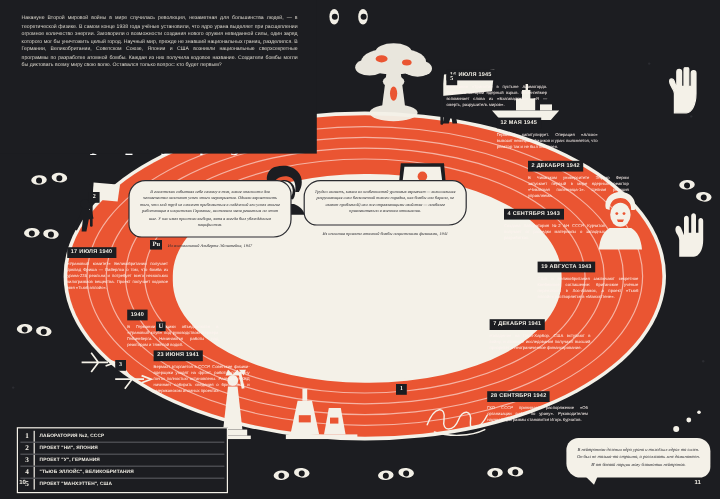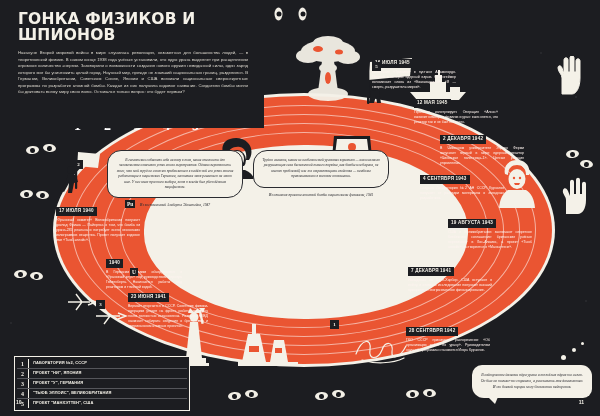--- a/index.html
+++ b/index.html
@@ -358,21 +358,20 @@
       <path d="M10 38 L10 24 C10 20 6 18 7 14 C8 11 11 12 12 15 L14 20 L14 6 C14 3 18 3 18 6 L18 18 L20 18 L20 4 C20 1 24 1 24 4 L24 18 L26 18 L26 8 C26 5 30 5 30 8 L30 24 C30 33 26 38 22 38 Z"></path>
     </g>
   </svg>
 
   <div class="flagbadge" style="left:74px;top:160px;">2</div>
   <div class="flagbadge" style="left:372px;top:62px;">5</div>
   <div class="flagbadge" style="left:96px;top:300px;">3</div>
   <div class="flagbadge" style="left:330px;top:320px;">1</div>
 
   <div class="header">
-    <h1>ГОНКА ФИЗИКОВ И ШПИОНОВ</h1>
     <p>Накануне Второй мировой войны в мире случилась революция, незаметная для большинства людей, — в теоретической физике. В самом конце 1938 года учёные установили, что ядро урана выделяет при расщеплении огромное количество энергии. Заговорили о возможности создания нового оружия невиданной силы, один заряд которого мог бы уничтожить целый город. Научный мир, прежде не знавший национальных границ, разделился. В Германии, Великобритании, Советском Союзе, Японии и США возникли национальные сверхсекретные программы по разработке атомной бомбы. Каждая из них получила кодовое название. Создатели бомбы могли бы диктовать всему миру свою волю. Оставался только вопрос: кто будет первым?</p>
   </div>
 
   <div class="callout onwhite" style="left:140px;top:148px;">
     <div class="dbadge">11 ОКТЯБРЯ 1939</div>
     <div class="dtext">Президент США Франклин Рузвельт получает письмо от Альберта Эйнштейна и Лео Силарда о том, что нацистская Германия может создать атомную бомбу. В руках Гитлера такое оружие станет смертельной угрозой для всего мира.</div>
   </div>
 
   <div class="callout" style="left:56px;top:198px;">
     <div class="dbadge">17 ИЮЛЯ 1940</div>

